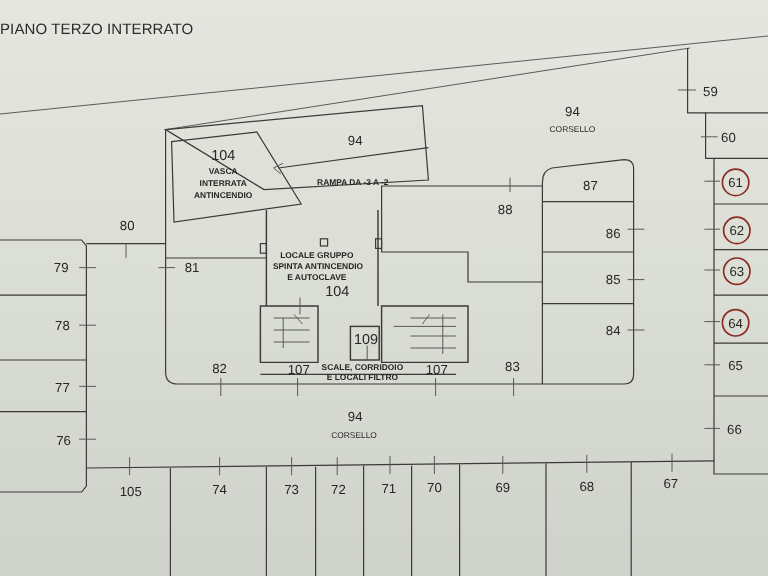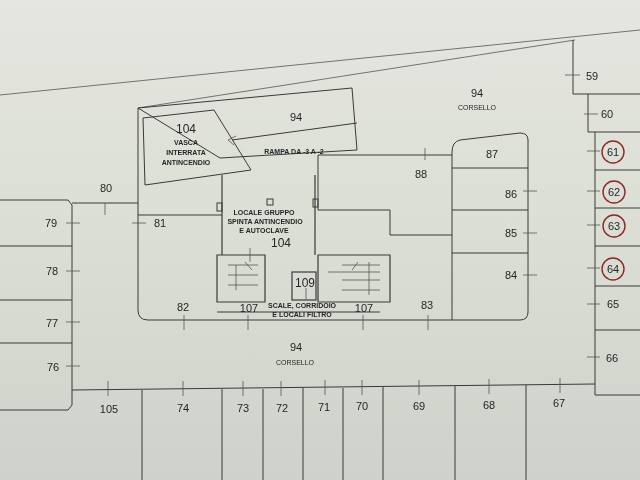--- a/index.html
+++ b/index.html
@@ -13,20 +13,21 @@
   .lbl{font-family:"Liberation Sans",sans-serif;font-size:11px;fill:#262626;text-anchor:middle;}
   .lblS{font-family:"Liberation Sans",sans-serif;font-size:7px;fill:#262626;text-anchor:middle;font-weight:bold;}
   .lblS2{font-family:"Liberation Sans",sans-serif;font-size:7px;fill:#262626;text-anchor:middle;}
   .lblL{font-family:"Liberation Sans",sans-serif;font-size:12px;fill:#262626;text-anchor:middle;}
   .circ{fill:none;stroke:#8a2b24;stroke-width:1.4;}
 </style>
 </head>
 <body>
 
 <div class="stage">
+  <div class="title">PIANO TERZO INTERRATO</div>
 
   <svg width="640" height="480" viewBox="0 0 640 480">
 
     <path class="lnT" d="M0,95 L640,30"></path>
     <path class="lnT" d="M138,108 L575,40"></path>
     <path class="ln" d="M138,108 L138,190"></path>
 
     <path class="ln" d="M138,108 L352,88 L357,150 L220,158 Z"></path>
     <path class="ln" d="M232,140 L357,123"></path>
 

